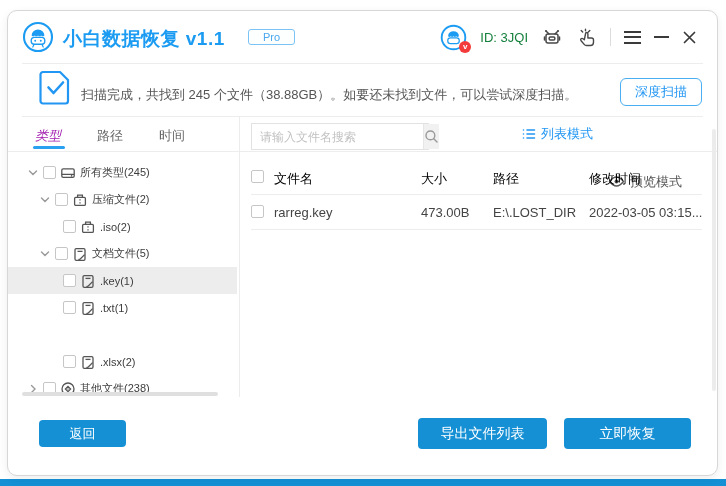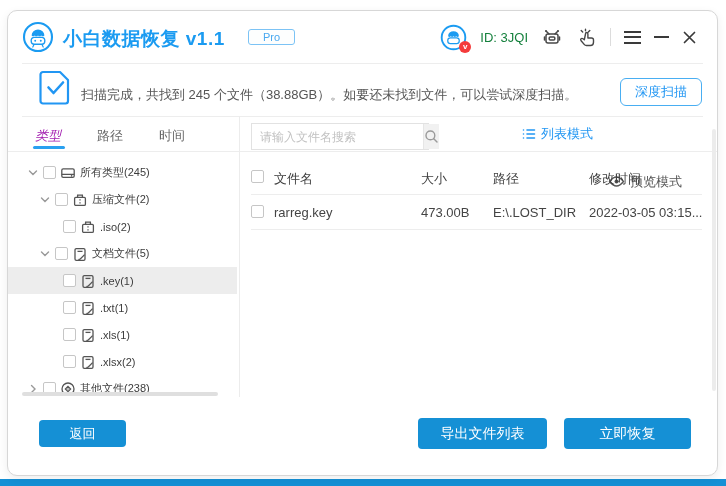--- a/index.html
+++ b/index.html
@@ -57,21 +57,21 @@
   
   .search-wrap { position:absolute; left:243px; top:112px; width:178px; height:27px; border:1px solid #e2e2e2; display:flex; }
   .search-input { flex:1; border:0; outline:0; padding:0 8px; font-size:12px; color:#0369a1; font-family:inherit; }
   .search-input::placeholder { color:#c2c2c2; }
   .search-btn { width:33px; background:#f1f1f1; border-left:1px solid #e6e6e6; display:flex; align-items:center; justify-content:center; cursor:pointer; }
   .mode { position:absolute; top:105px; height:35px; display:flex; align-items:center; gap:5px; font-size:13px; cursor:pointer; }
   .mode-list { left:514px; color:#2196f3; }
   .mode-preview { left:600px; color:#555;margin-top:48px; }
 
   
-  .thead-cell { position:absolute; font-size:13px; color:#404040; }
+  .thead-cell { position:absolute; font-size:13px; color:#000000; }
   .trow-cell { position:absolute; font-size:13px; color:#444; }
   .tbl-cb { position:absolute; width:13px; height:13px; border:1px solid #c6c6c6; border-radius:2px; background:#fff; cursor:pointer; }
   .main-vscroll { position:absolute; left:704px; top:118px; width:4px; height:262px; border-radius:2px; background:#ececec; }
 
   
   .btn { position:absolute; background:#1590d5; color:#fff; border:none; border-radius:4px; font-size:13px; cursor:pointer; font-family:inherit; }
   .btn-back    { left:31px;  top:409px; width:87px;  height:27px; }
   .btn-export  { left:410px; top:407px; width:129px; height:31px; font-size:14px; }
   .btn-recover { left:556px; top:407px; width:127px; height:31px; font-size:14px; }
 </style>
@@ -211,29 +211,20 @@
     <div class="trow lv2" style="top:143px">
       <span class="cb"></span>
       <svg class="ticon" width="16" height="16" viewBox="0 0 16 16" fill="none" stroke="#555" stroke-width="1.3">
         <rect x="3" y="2.6" width="10" height="11.8" rx="1.3"></rect>
           <path d="M5.5 5.4 h5"></path>
           <path d="M12.6 8.6 l-4.6 4.6 M8 13.2 l-1.6 .4"></path>
       </svg>
       <span class="tlabel">.txt(1)</span>
     </div>
 
-    <div class="trow lv2" style="top:170px">
-      <span class="cb"></span>
-      <svg class="ticon" width="16" height="16" viewBox="0 0 16 16" fill="none" stroke="#555" stroke-width="1.3">
-        <rect x="3" y="2.6" width="10" height="11.8" rx="1.3"></rect>
-          <path d="M5.5 5.4 h5"></path>
-          <path d="M12.6 8.6 l-4.6 4.6 M8 13.2 l-1.6 .4"></path>
-      </svg>
-      <span class="tlabel">.xls(1)</span>
-    </div>
 
     <div class="trow lv2" style="top:197px">
       <span class="cb"></span>
       <svg class="ticon" width="16" height="16" viewBox="0 0 16 16" fill="none" stroke="#555" stroke-width="1.3">
         <rect x="3" y="2.6" width="10" height="11.8" rx="1.3"></rect>
           <path d="M5.5 5.4 h5"></path>
           <path d="M12.6 8.6 l-4.6 4.6 M8 13.2 l-1.6 .4"></path>
       </svg>
       <span class="tlabel">.xlsx(2)</span>
     </div>

